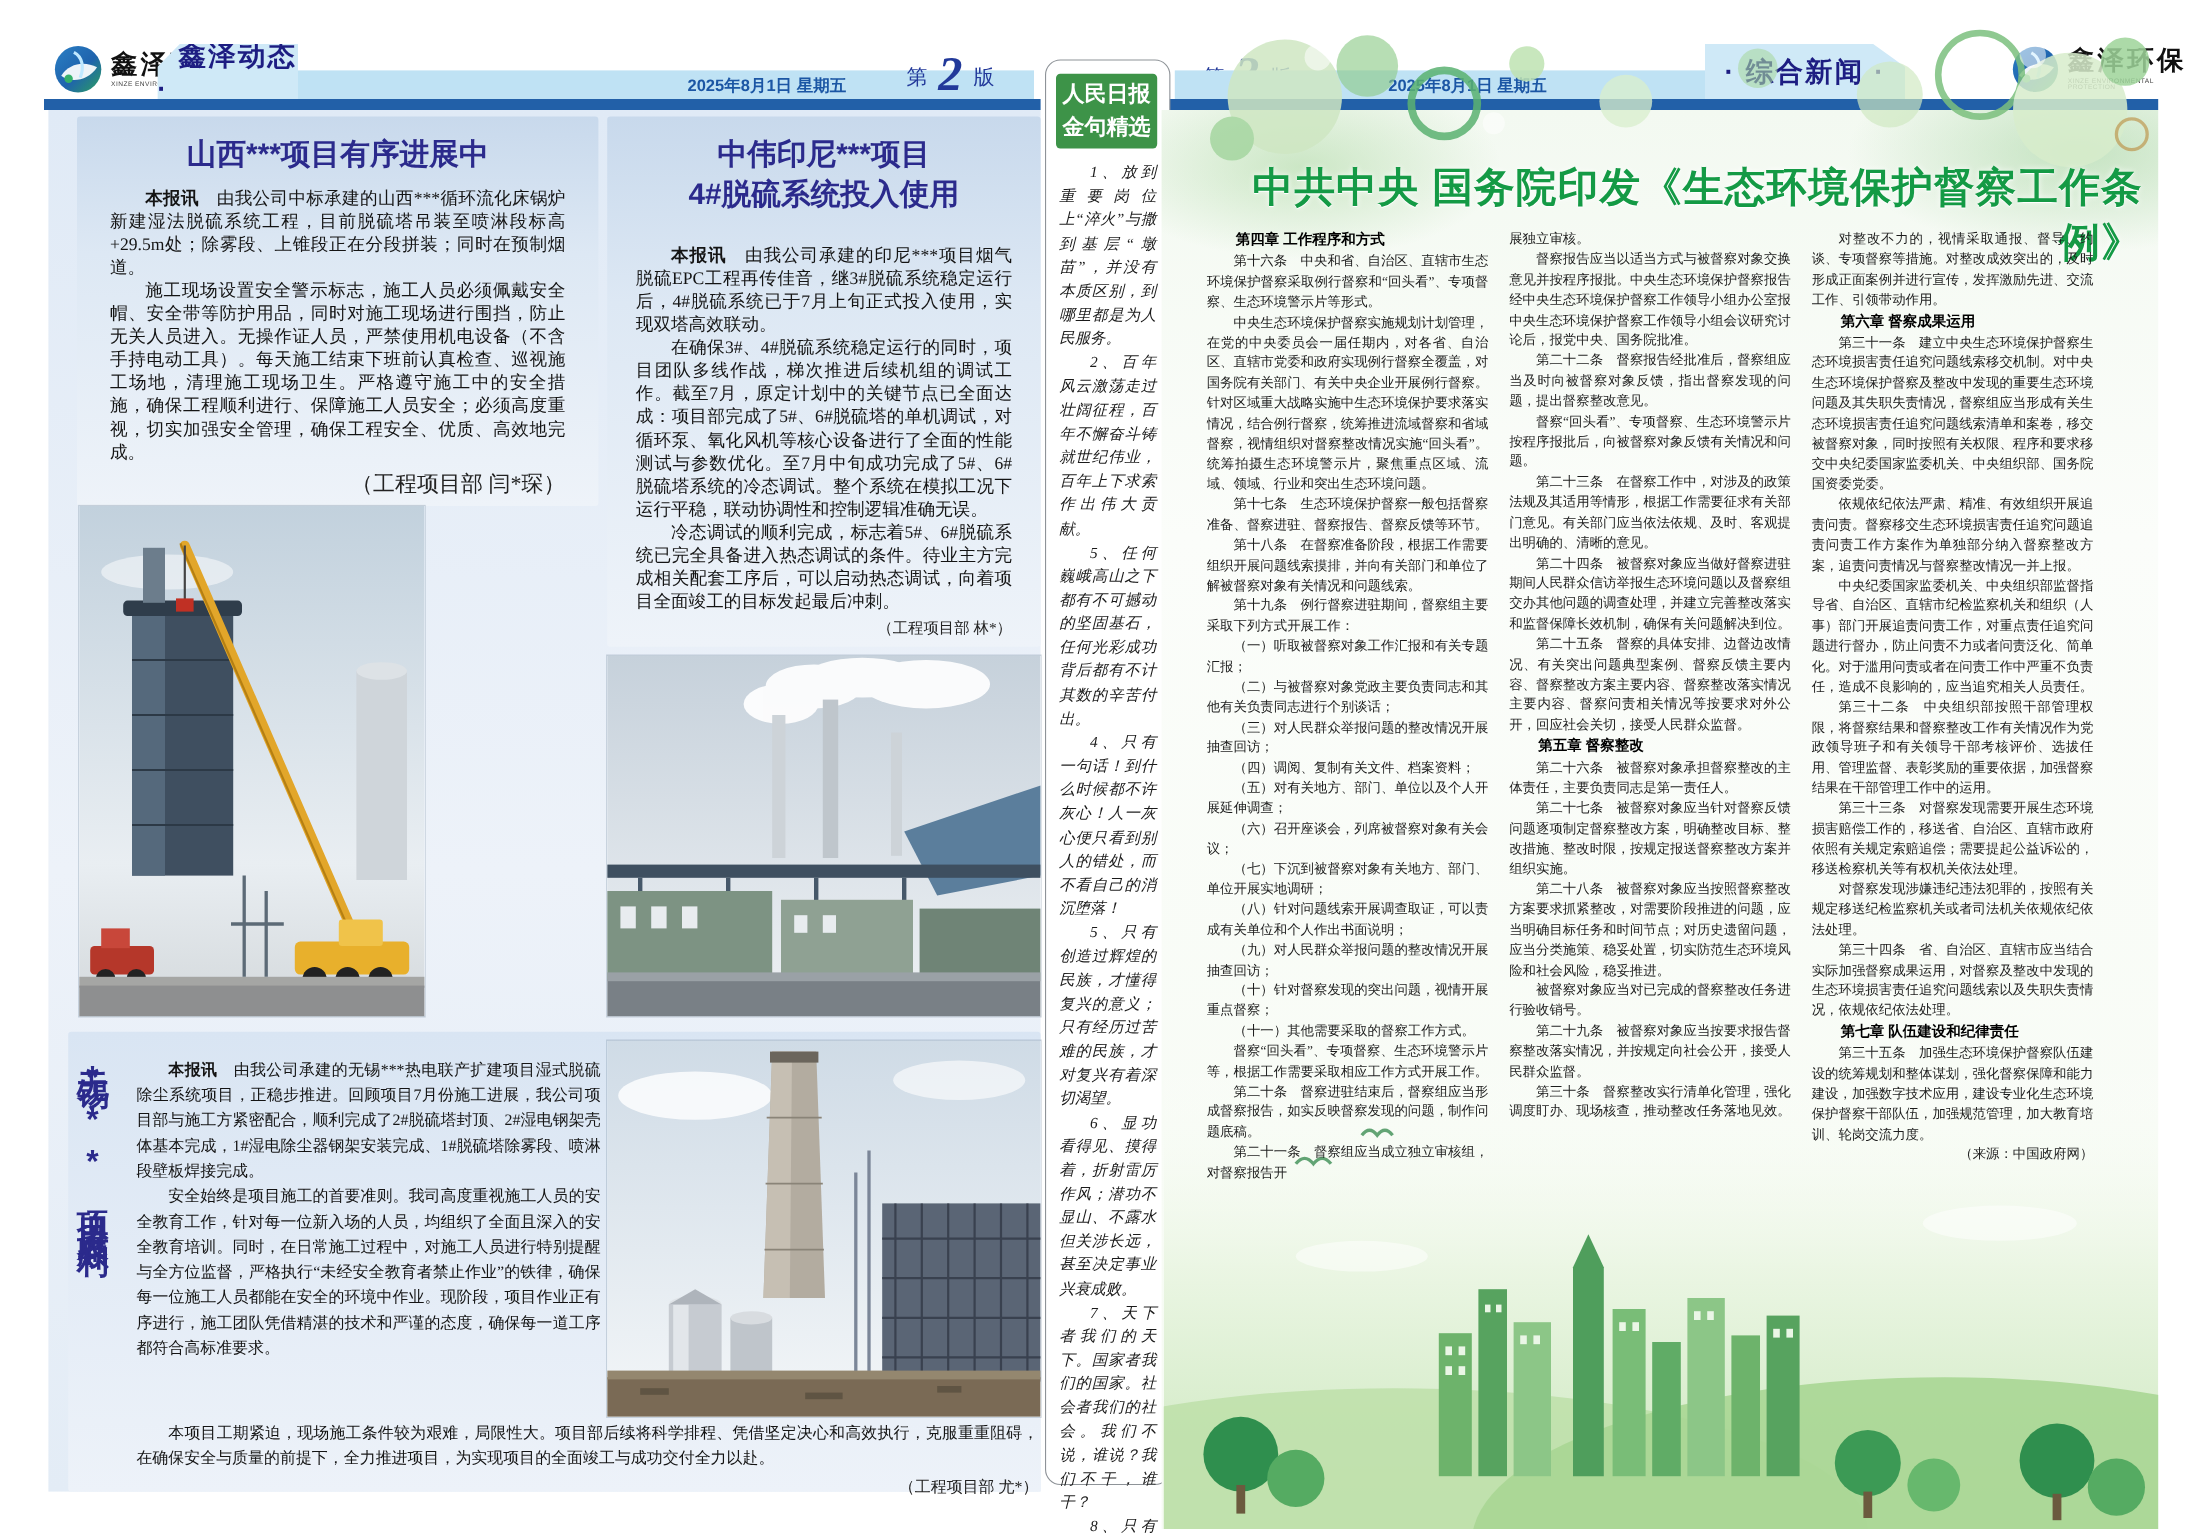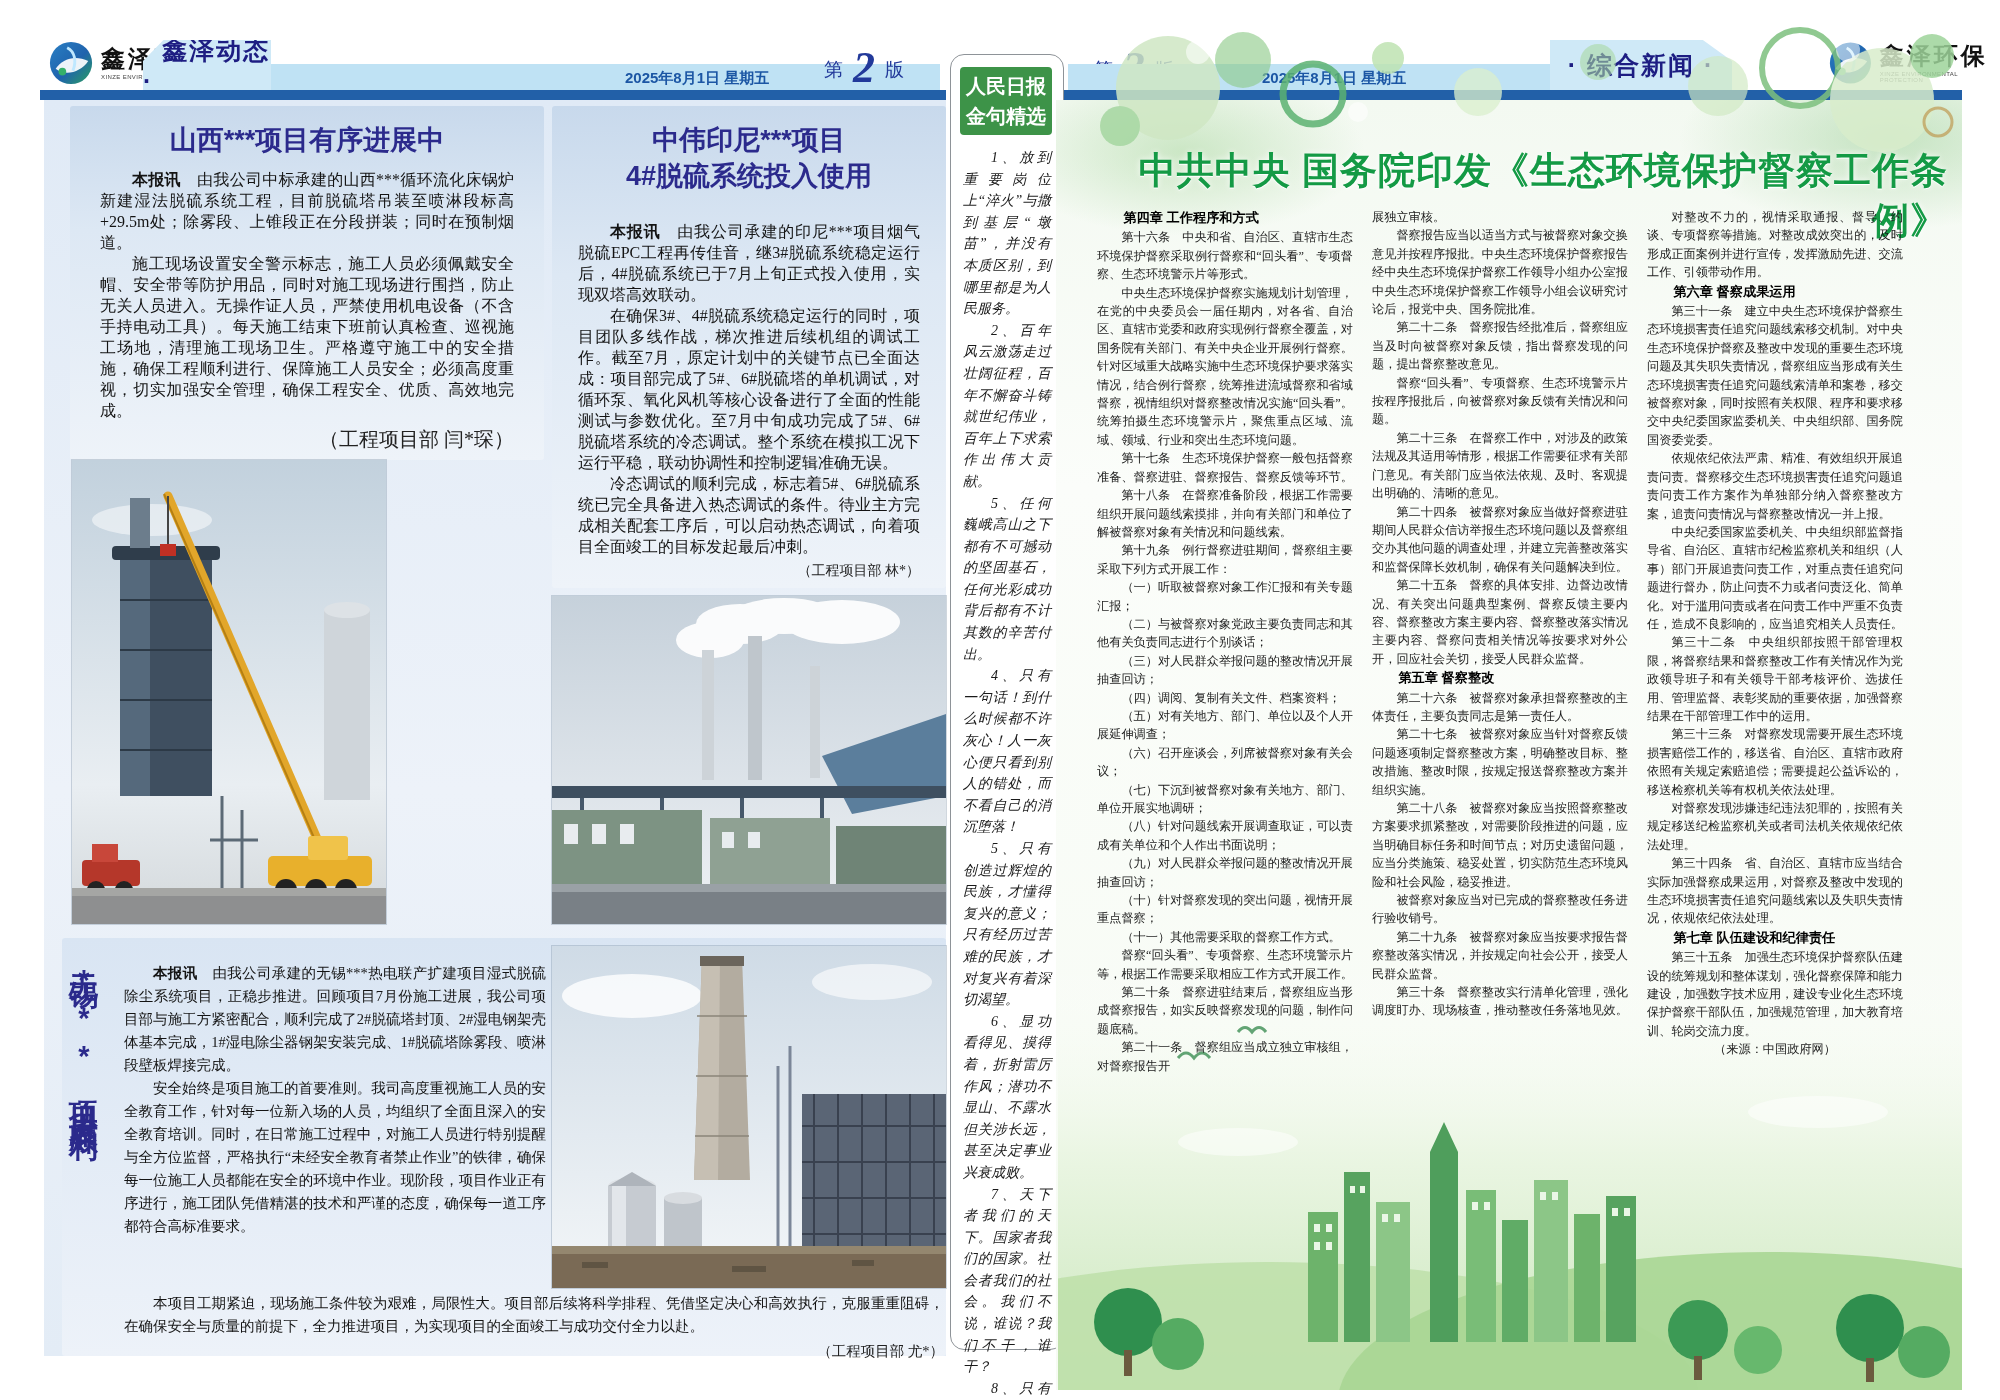--- a/index.html
+++ b/index.html
@@ -66,21 +66,21 @@
   #headline{position:absolute;left:1072px;top:146px;width:876px;text-align:right;font-weight:700;
             font-size:37px;letter-spacing:1px;color:#149a45;
             text-shadow:0 1px 0 #fff,0 0 6px rgba(255,255,255,.9);}
   .reg-col{position:absolute;top:208px;width:256px;height:864px;overflow:hidden;}
   #regcol1{left:1097px;} #regcol2{left:1372px;} #regcol3{left:1647px;height:890px;overflow:visible;}
   .rp{margin:0;text-indent:2em;text-align:justify;font-family:"Liberation Serif",serif;
       font-size:12.2px;line-height:18.4px;color:#1c1c1c;}
   .rp.h{font-family:"Liberation Sans",sans-serif;font-weight:bold;font-size:13.2px;color:#000;
         margin:1px 0;}
   .rp.cont{text-indent:0;}
-  .rp.src{text-indent:0;text-align:center;}
+  .rp.src{text-indent:0;text-align:right;}
   .art{position:absolute;}
   .art svg{display:block;width:100%;height:100%;}
   #art-top{left:1058px;top:22px;width:904px;height:132px;}
   #art-bottom{left:1058px;top:962px;width:904px;height:428px;}
   .reg-col{z-index:2;} #headline{z-index:2;} .art{z-index:1;}
 </style>
 </head>
 <body>
 
 <div id="canvas">

